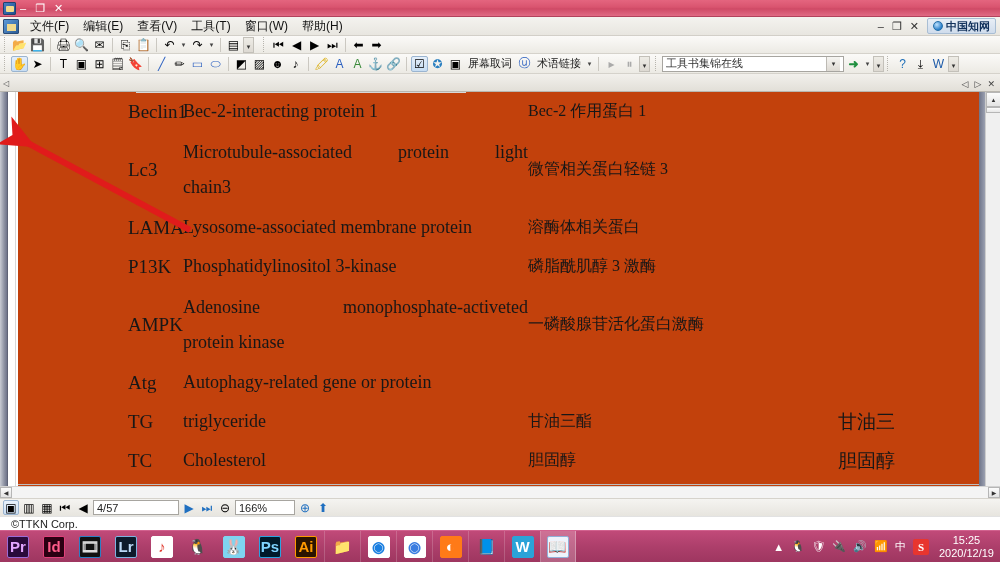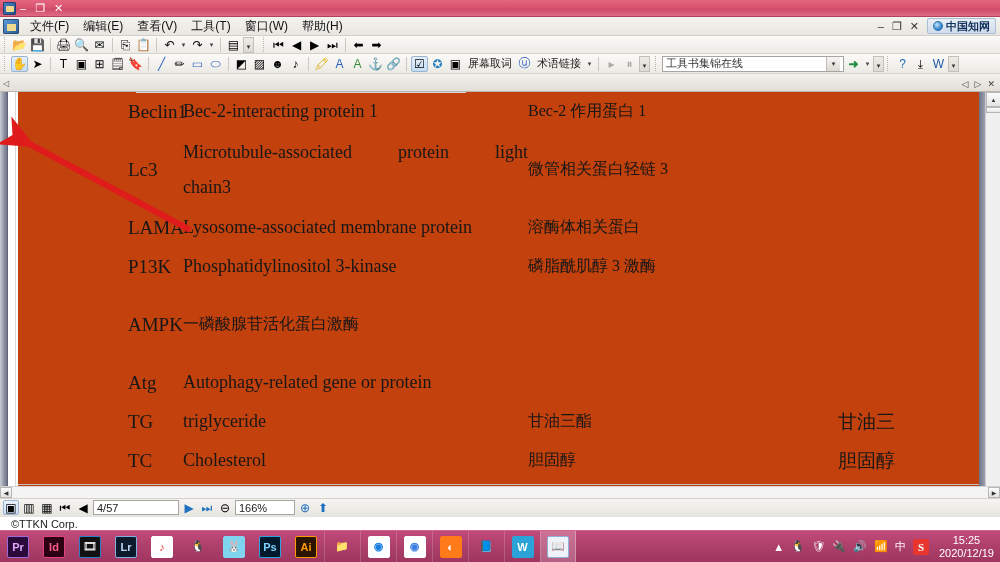--- a/index.html
+++ b/index.html
@@ -225,21 +225,21 @@
   .taskbar{
     position:absolute; left:0; top:530px; width:1000px; height:32px;
     background:linear-gradient(to bottom,#c14a79 0%,#ad3f6b 50%,#9e3660 100%);
     display:flex; align-items:center; border-top:1px solid #d2628f;
   }
   .tk{
     width:36px;height:32px;display:flex;align-items:center;justify-content:center;
   }
   .tk.active{ background:rgba(255,255,255,.22); border-left:1px solid rgba(255,255,255,.3); border-right:1px solid rgba(255,255,255,.3);}
   .tk.sep{ border-left:1px solid rgba(255,255,255,.18); }
-  .appico{ width:22px;height:22px;border-radius:2px;display:flex;align-items:center;justify-content:center;font-size:11px;font-weight:bold;}
+  .appico{ width:22px;height:22px;border-radius:2px;display:flex;align-items:center;justify-content:center;font-size:15px;font-weight:bold;}
   .tray{
     margin-left:auto; display:flex; align-items:center; gap:7px; padding-right:6px; color:#fff;
   }
   .tray .ti{ font-size:11px; color:#fff; display:flex;align-items:center;justify-content:center;}
   .clock{ font-size:11px; color:#fff; line-height:1.15; text-align:center; padding-left:3px;}
   .clock div{ white-space:nowrap; }
   .sogou{
     width:16px;height:16px;background:#e8352e;color:#fff;border-radius:2px;
     display:flex;align-items:center;justify-content:center;font-size:11px;font-weight:bold;
     font-family:"Liberation Serif", serif;
@@ -407,20 +407,27 @@
           <div class="trow" style="height: 39px;">
             <div class="c-abbr">P13K</div>
             <div class="c-en">
               <div>Phosphatidylinositol 3-kinase</div>
             </div>
             <div class="c-cn">磷脂酰肌醇 3 激酶</div>
             <div class="c-extra"></div>
           </div>
           <div class="trow" style="height: 77px;">
             <div class="c-abbr">AMPK</div>
+            <div class="c-en">
+              <div class="en-just">
+                <span>Adenosine</span>
+                <span>monophosphate-activeted</span>
+              </div>
+              <div style="margin-top: 12px;">protein kinase</div>
+            </div>
             <div class="c-cn">一磷酸腺苷活化蛋白激酶</div>
             <div class="c-extra"></div>
           </div>
           <div class="trow" style="height: 39px;">
             <div class="c-abbr">Atg</div>
             <div class="c-en">
               <div>Autophagy-related gene or protein</div>
             </div>
             <div class="c-extra"></div>
           </div>

